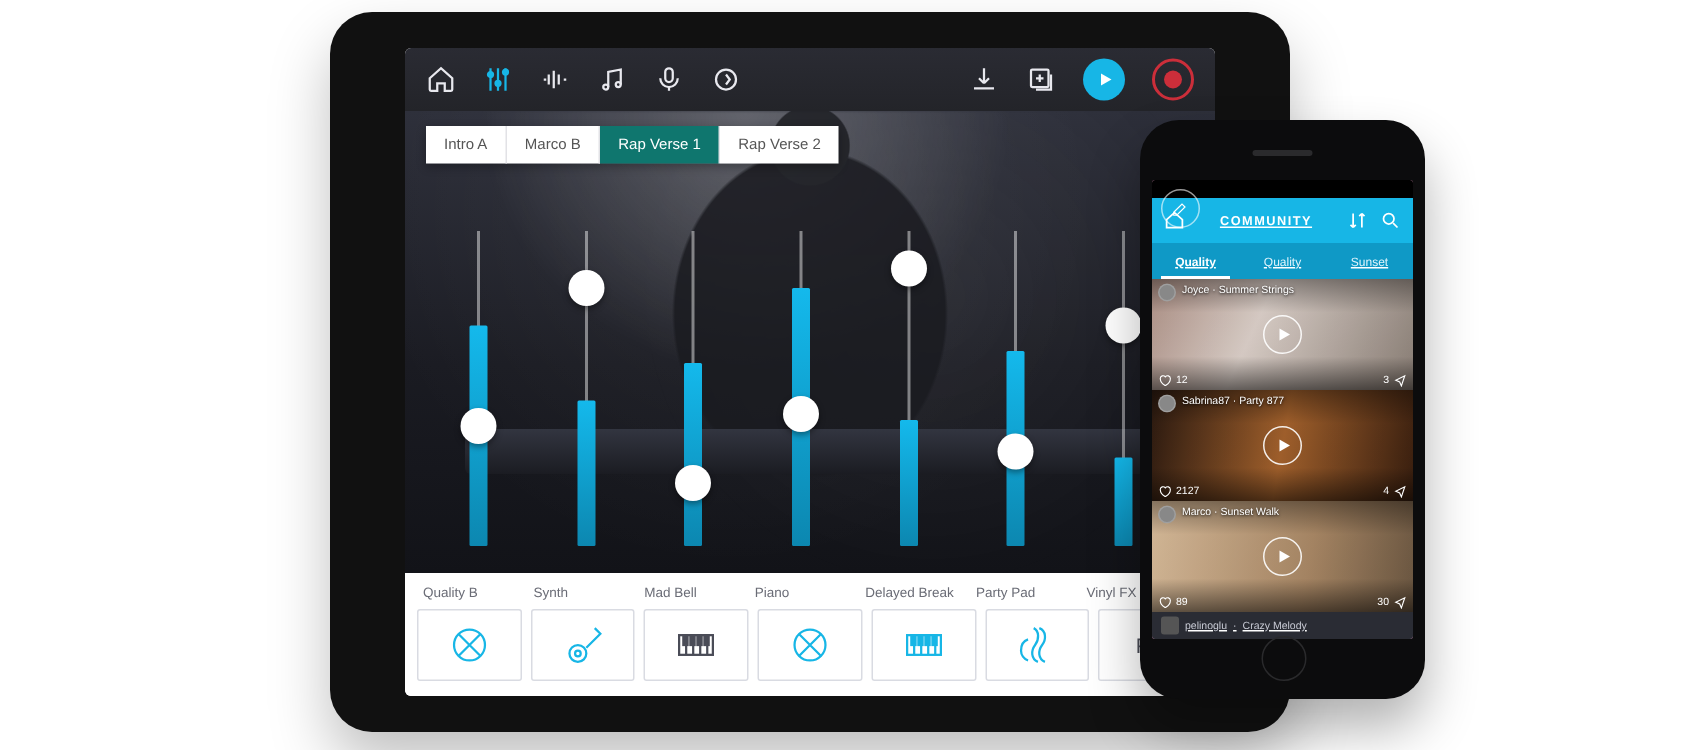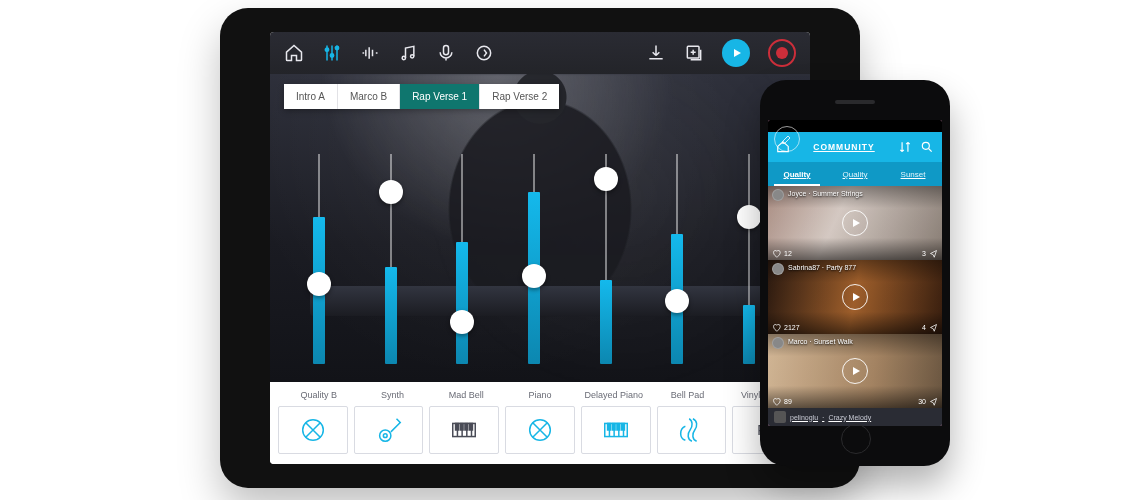--- a/index.html
+++ b/index.html
@@ -176,21 +176,20 @@
 }
 .inst-labels {
   display:flex;
   padding:8px 12px 0;
   gap:0;
 }
 .inst-label {
   flex:1;
   font-size:9px;
   color:#6a6c76;
-  text-align:center;
   white-space:nowrap;
   overflow:hidden;
 }
 .inst-icons {
   display:flex;
   padding:6px 8px 10px;
   gap:6px;
 }
 .inst-cell {
   flex:1;
@@ -406,22 +405,22 @@
           </div>
         </div>
     </div>
 
     <div class="instruments">
       <div class="inst-labels" id="inst-labels">
           <div class="inst-label">Quality B</div>
           <div class="inst-label">Synth</div>
           <div class="inst-label">Mad Bell</div>
           <div class="inst-label">Piano</div>
-          <div class="inst-label">Delayed Piano</div>
-          <div class="inst-label">Bell Pad</div>
+          <div class="inst-label">Delayed Break</div>
+          <div class="inst-label">Party Pad</div>
           <div class="inst-label">Vinyl FX J</div>
         </div>
       <div class="inst-icons" id="inst-icons">
           <div class="inst-cell">
             <svg viewBox="0 0 32 32">
               <circle cx="16" cy="16" r="11"></circle>
               <path d="M8 8l16 16M24 8L8 24"></path>
             </svg>
           </div>
           <div class="inst-cell">

